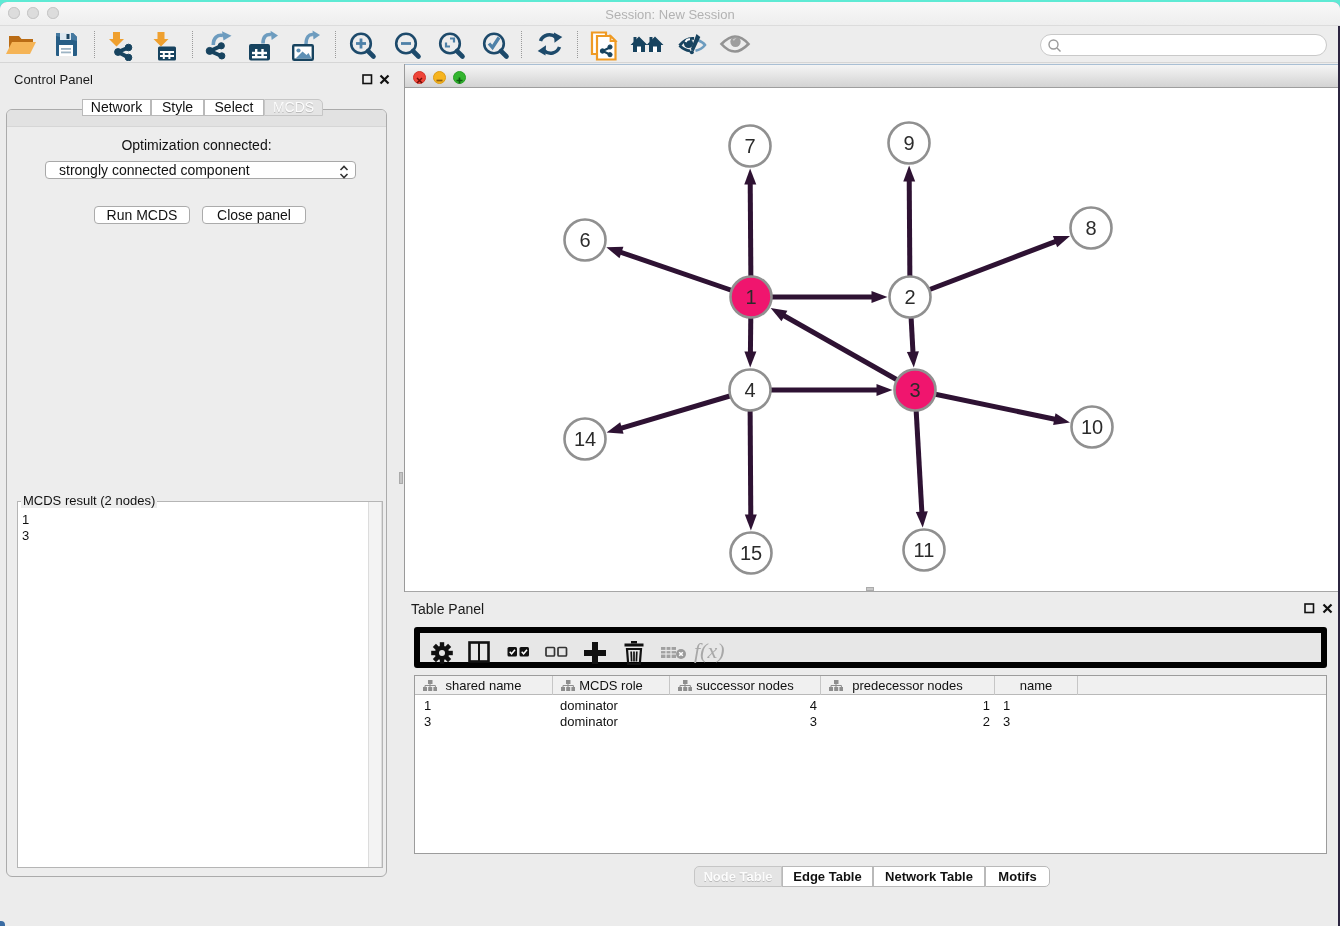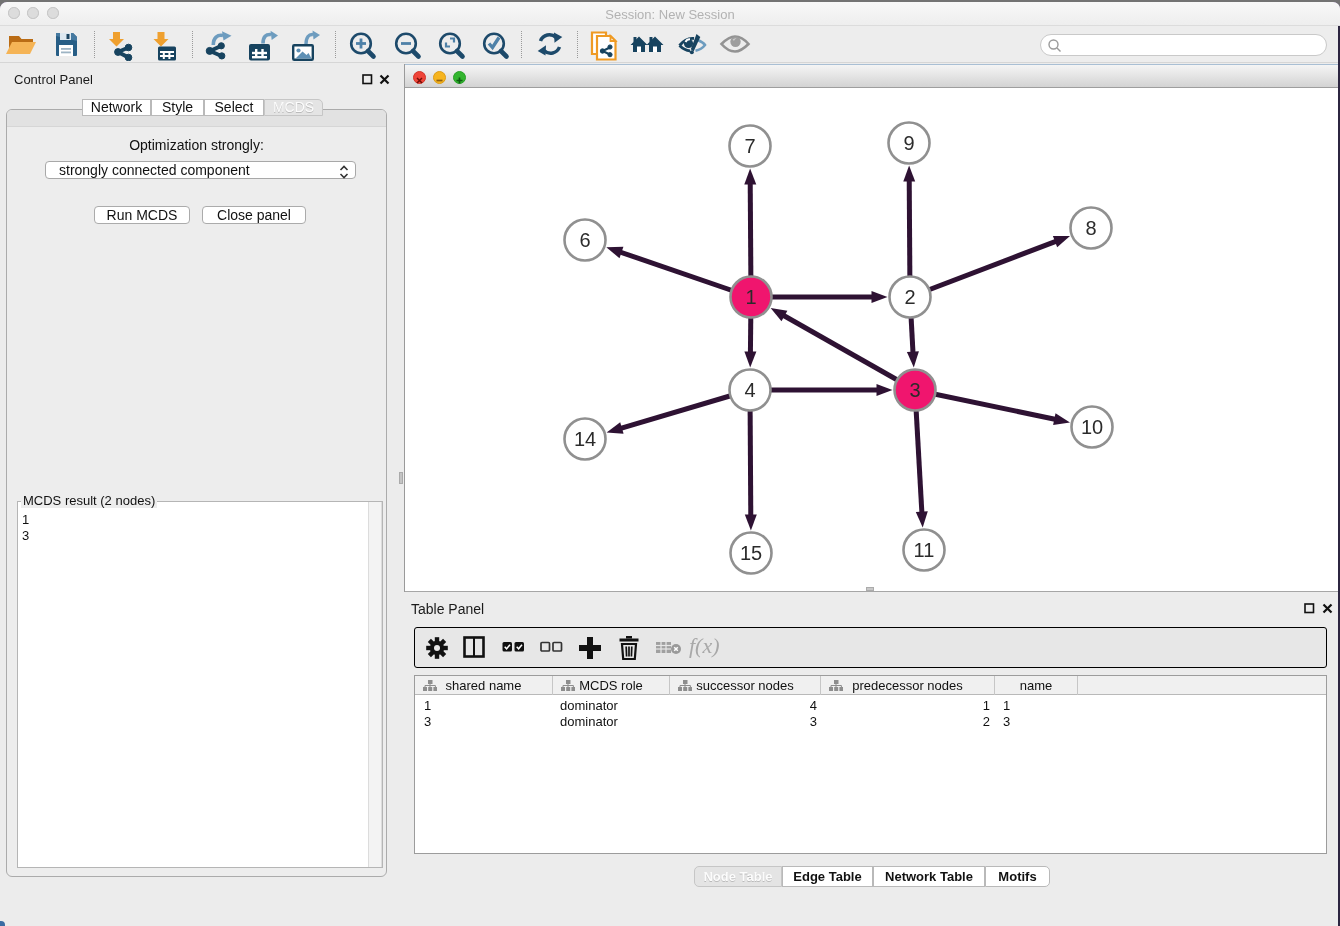--- a/index.html
+++ b/index.html
@@ -1,17 +1,17 @@
 <!DOCTYPE html>
 <html><head><meta charset="utf-8">
 <style>
 *{margin:0;padding:0;box-sizing:border-box}
 html,body{width:1340px;height:926px;overflow:hidden;font-family:"Liberation Sans",sans-serif;background:#ececec}
 .abs{position:absolute}
-#page{position:relative;width:1340px;height:672px;background:#737373}
+#page{position:relative;width:1340px;height:672px;background:#5eead4}
 #win{position:absolute;left:0;top:2px;width:1340px;height:924px;background:#ececec;border-radius:7px 7px 0 0;border-top:1px solid #8468a8}
 
 #titlebar{position:absolute;left:0;top:2px;width:1340px;height:24px;background:linear-gradient(#f8f8f8,#eeeeee);border-radius:7px 7px 0 0;border-bottom:1px solid #dcdcdc}
 .tl{position:absolute;top:5px;width:11.5px;height:11.5px;border-radius:50%;background:#dcdcdc;border:1px solid #c2c2c2}
 #ttext{position:absolute;top:5px;left:0;width:100%;text-align:center;font-size:13px;color:#b2b2b2}
 
 #toolbar{position:absolute;left:0;top:26px;width:1340px;height:37px;background:#ededed;border-bottom:1px solid #d6d6d6}
 .sep{position:absolute;top:5px;height:27px;width:0;border-left:1px dotted #9a9a9a}
 .tbi{position:absolute;top:3px}
 #search{position:absolute;left:1040px;top:8px;width:287px;height:22px;background:#fff;border:1px solid #c9c9c9;border-radius:11px}
@@ -36,21 +36,21 @@
 #netcanvas{position:absolute;left:0;top:24px;width:936px;height:504px;background:#fff;border-bottom:1px solid #a6a6a6}
 #graph{position:absolute;left:0;top:0}
 #graph line{stroke:#2e1233;stroke-width:5}
 #graph polygon{fill:#2e1233}
 #graph circle{stroke:#909090;stroke-width:2.6;fill:#fff}
 #graph circle.pink{fill:#f0156e}
 #graph text{font-size:20px;fill:#2b2b2b;text-anchor:middle;font-family:"Liberation Sans",sans-serif}
 
 #tpanel{position:absolute;left:393px;top:592px;width:947px;height:299px;background:#ececec}
 #tphead{position:absolute;left:18px;top:9px;font-size:14px;color:#1a1a1a}
-#tptoolbar{position:absolute;left:21px;top:35px;width:913px;height:41px;background:#e7e7e7;border:1px solid #000000;border-radius:3px}
+#tptoolbar{position:absolute;left:21px;top:35px;width:913px;height:41px;background:#e7e7e7;border:6px solid #000000;border-radius:3px}
 #ttable{position:absolute;left:21px;top:83px;width:913px;height:179px;background:#fff;border:1px solid #9c9c9c}
 #thead{position:absolute;left:0;top:0;width:100%;height:19px;background:#f0f0f0;border-bottom:1px solid #b9b9b9}
 .th{position:absolute;top:0;height:19px;border-right:1px solid #c6c6c6;font-size:13px;color:#111;text-align:center;line-height:19px}
 .td{position:absolute;font-size:13px;color:#111;line-height:16px}
 .btab{position:absolute;top:274px;height:21px;background:#fff;border:1px solid #b9b9b9;font-size:13px;font-weight:700;color:#111;text-align:center;line-height:19px}
 
 #statusbar{position:absolute;left:0;top:891px;width:1340px;height:35px;background:#ececec;border-top:1px solid #c9c9c9}
 #listbtn{position:absolute;left:11px;top:7px;width:27px;height:21px;background:#fdfdfd;border:1px solid #ababab}
 #membtn{position:absolute;right:13px;top:7px;width:66px;height:21px;background:#fdfdfd;border:1px solid #ababab;font-size:12px;color:#111;text-align:center;line-height:19px}
 .tabdis{background:#e4e4e4 !important;color:#fcfcfc !important;text-shadow:0 1px 0 #bbb;border-color:#c6c6c6 !important}
@@ -212,21 +212,21 @@
  <svg class="abs" style="left:379px;top:11px" width="11" height="11">
         <path d="M1.5 1.5 L9.5 9.5 M9.5 1.5 L1.5 9.5" stroke="#111" stroke-width="2.2"></path>
       </svg>
  <div class="tab" style="left:82px;width:69px">Network</div>
  <div class="tab" style="left:151px;width:53px">Style</div>
  <div class="tab" style="left:204px;width:60px">Select</div>
  <div class="tab tabdis" style="left:264px;width:59px;border-radius:0 5px 0 0">MCDS</div>
  <div id="cpframe">
         <div class="band"></div>
       </div>
- <div id="optlabel">Optimization strongly:</div>
+ <div id="optlabel">Optimization connected:</div>
  <div id="dropdown">strongly connected component
    <svg width="10" height="14" style="position:absolute;right:6px;top:3px">
           <path d="M1.5 5 L5 1.5 L8.5 5" fill="none" stroke="#333" stroke-width="1.6"></path>
           <path d="M1.5 9 L5 12.5 L8.5 9" fill="none" stroke="#333" stroke-width="1.6"></path>
         </svg>
  </div>
  <div class="btn" style="left:94px;width:96px">Run MCDS</div>
  <div class="btn" style="left:202px;width:104px">Close panel</div>
  <div id="fieldset"></div>
  <div id="fslegend">MCDS result (2 nodes)</div>

